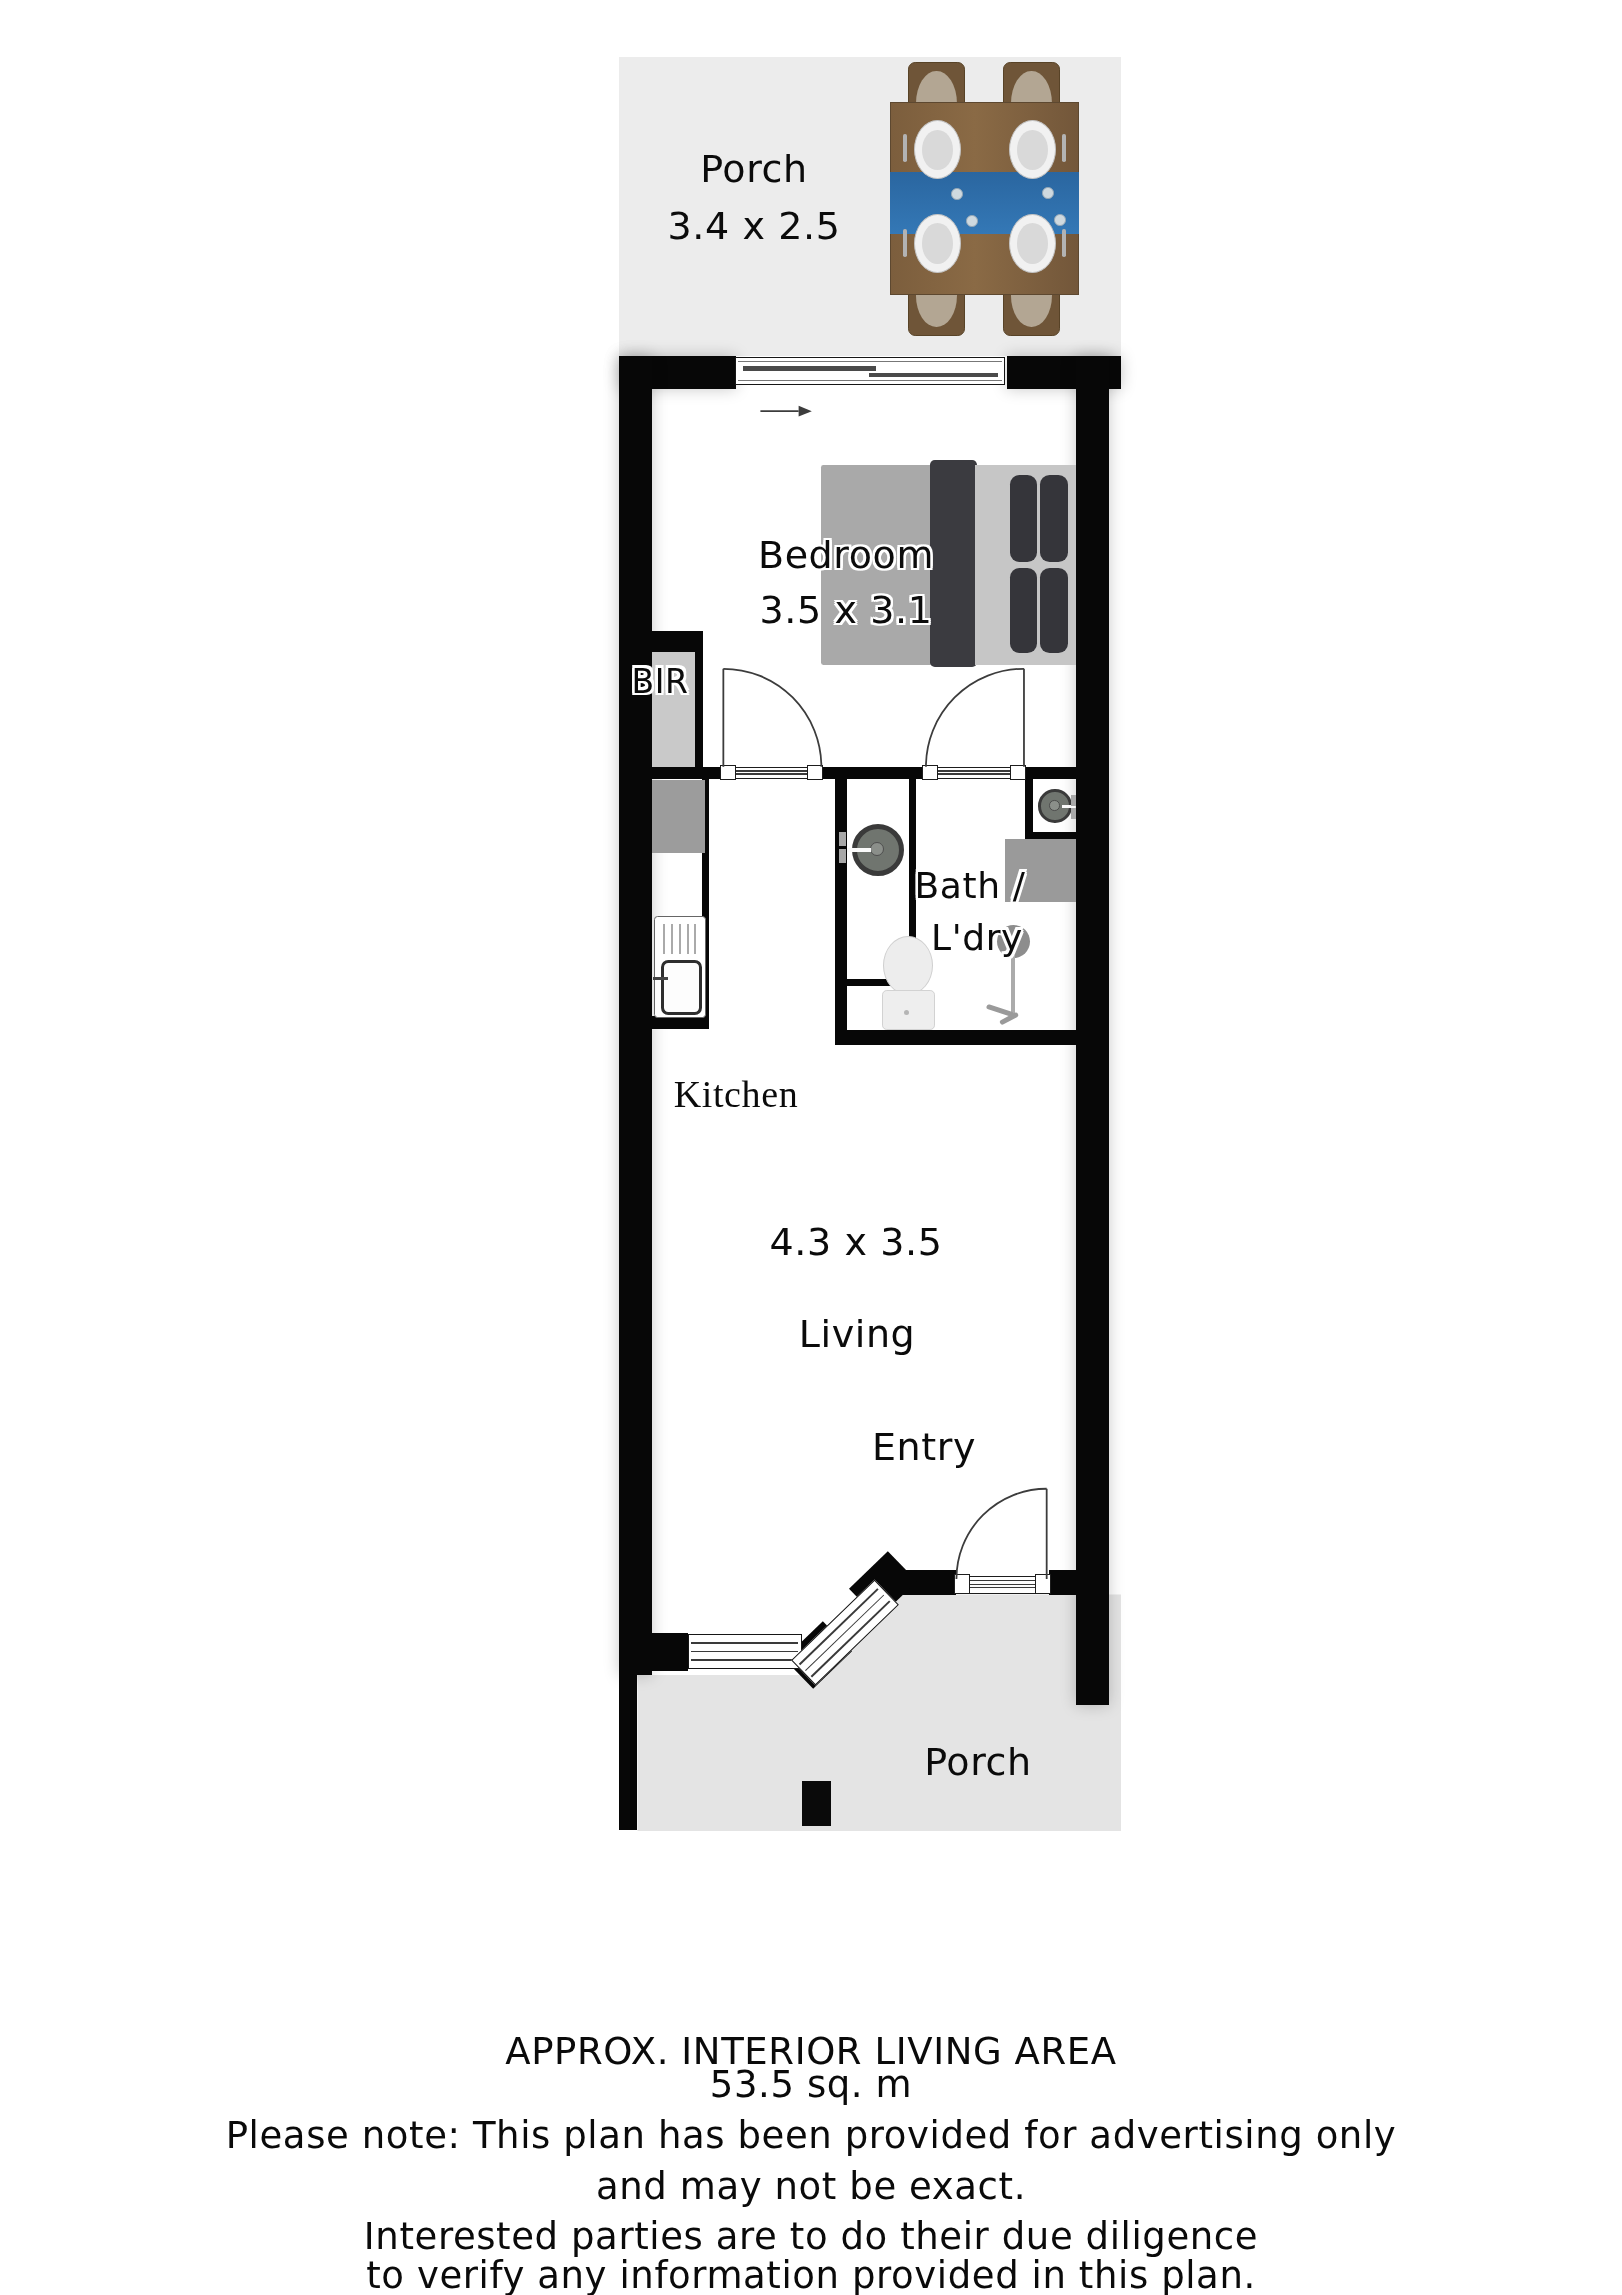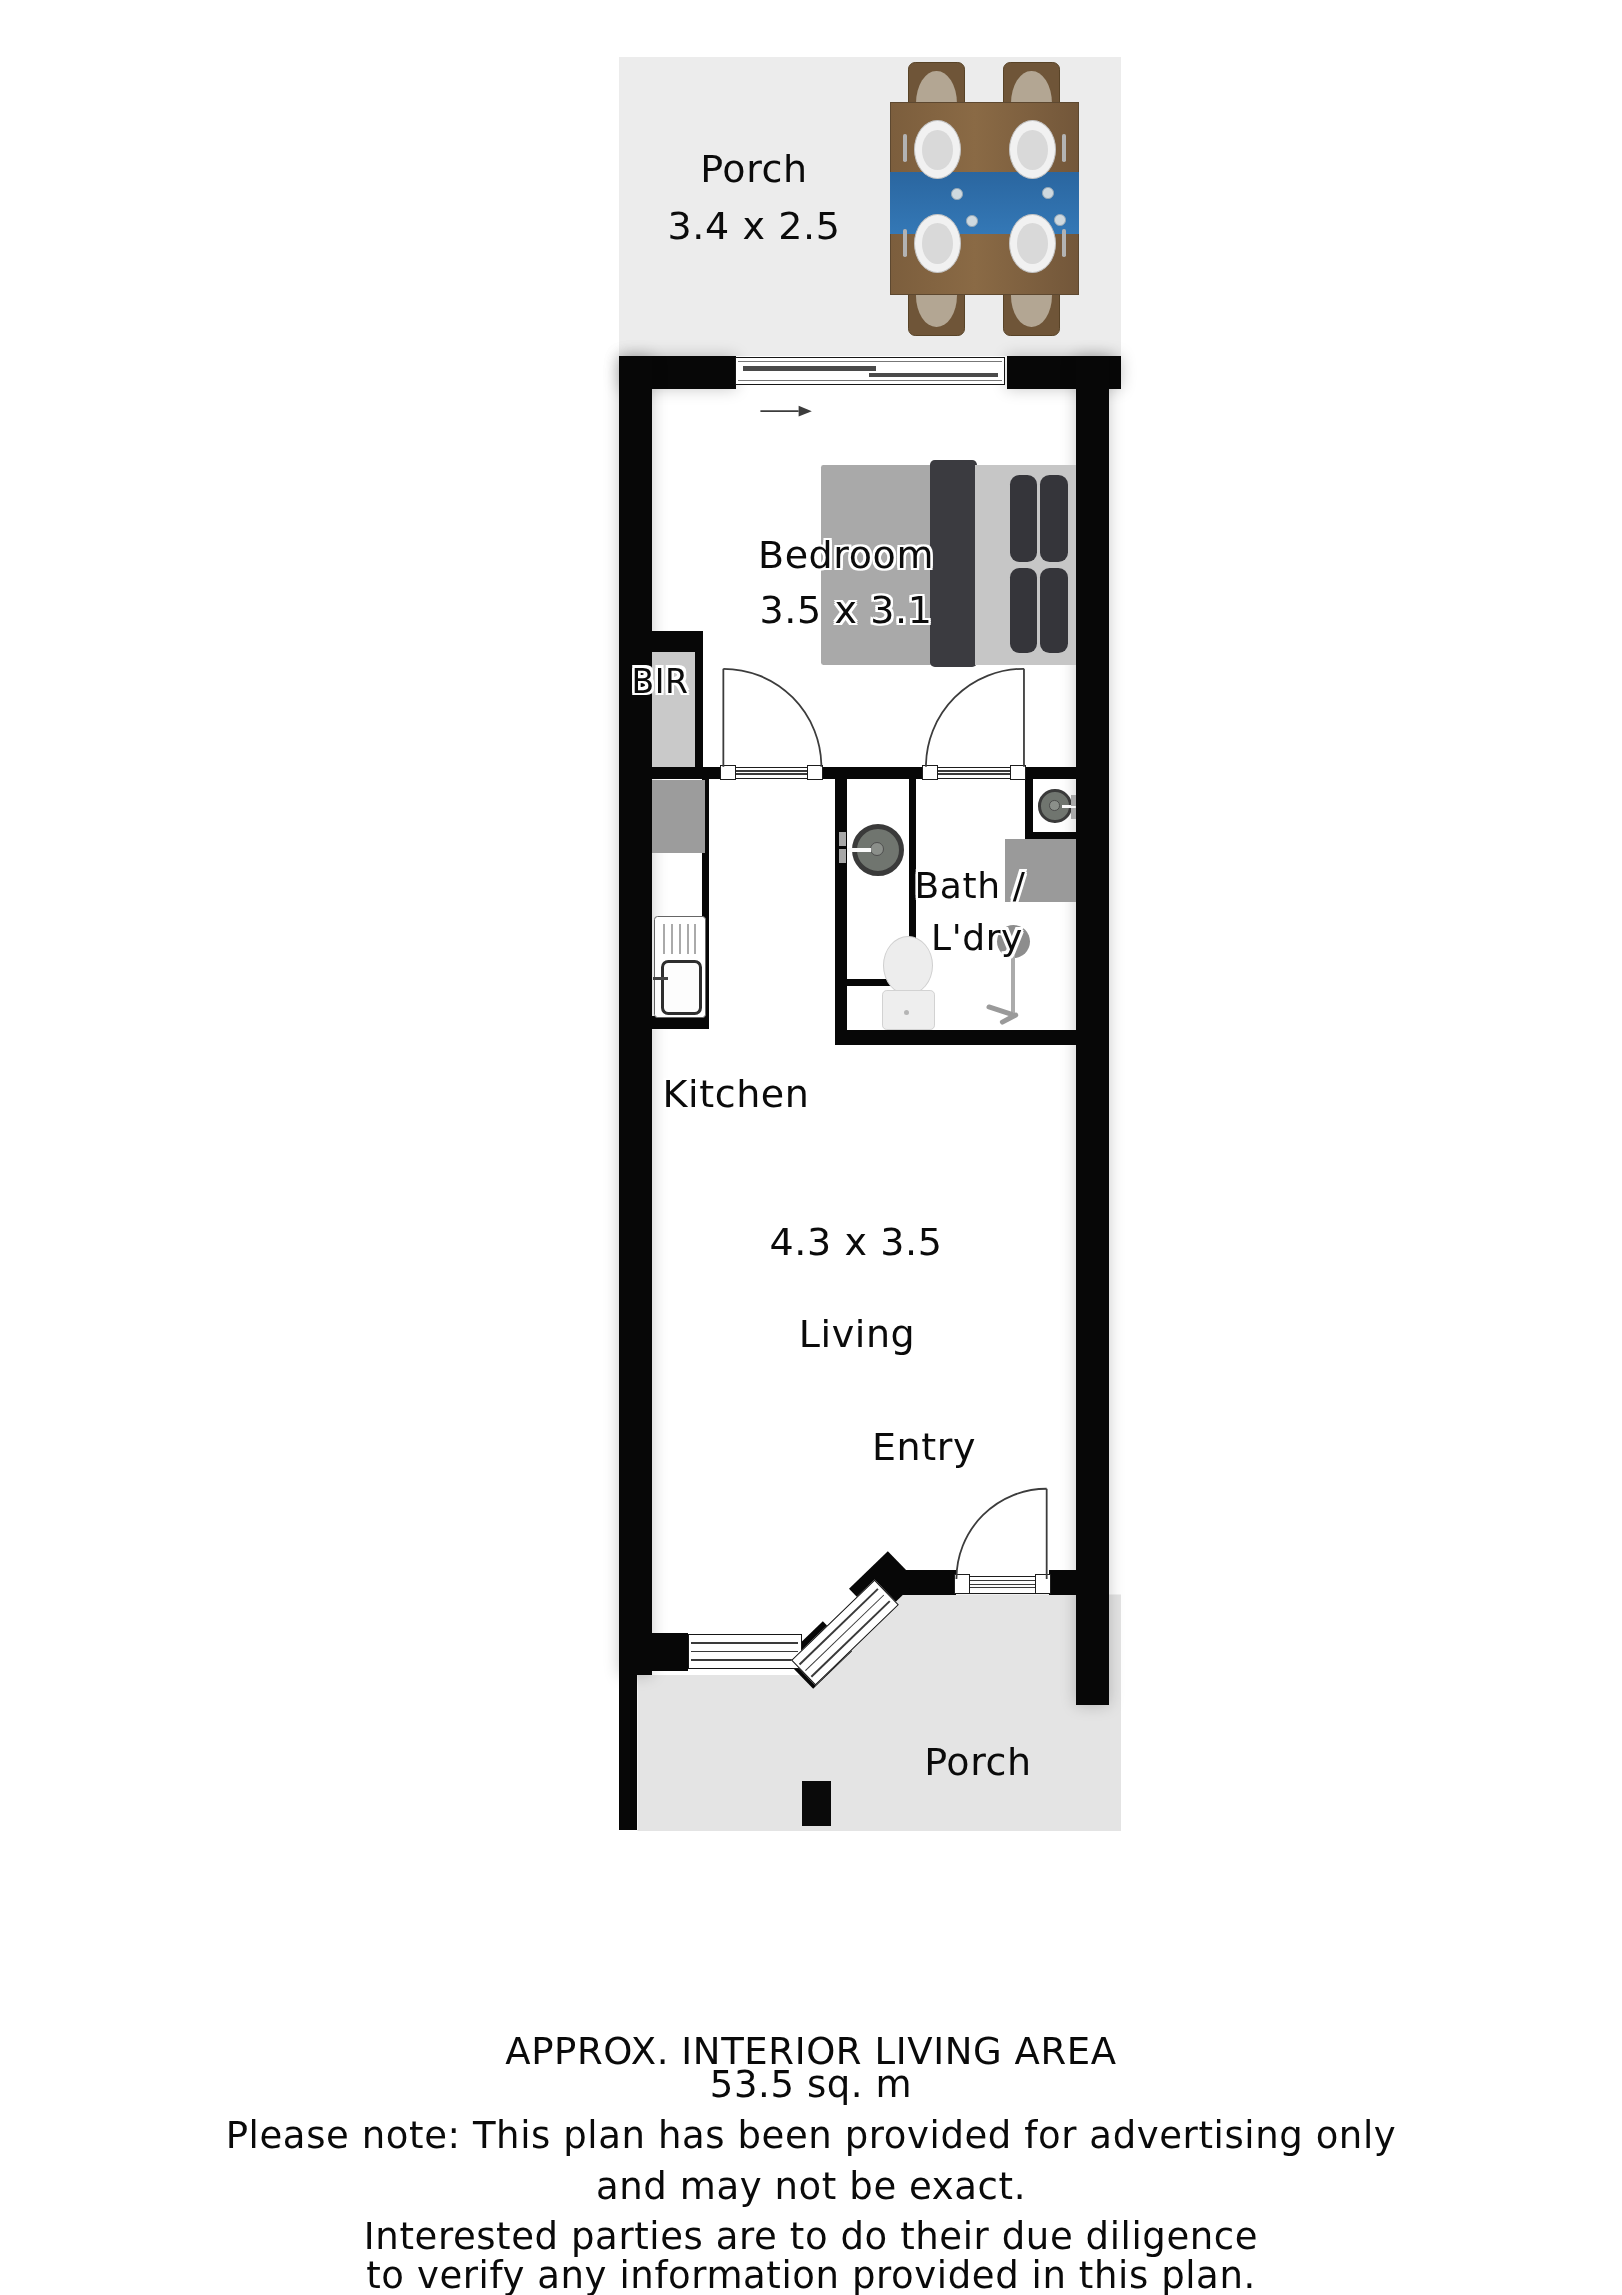--- a/index.html
+++ b/index.html
@@ -237,21 +237,21 @@
       <line x1="1272" y1="688" x2="1336" y2="688"></line>
     </g>
     <polygon points="1336,679 1358,688 1336,697" fill="#3c3c3c"></polygon>
   </svg>
 
   <div class="lbl halo" style="left:846px;top:555px;">Bedroom</div>
   <div class="lbl halo" style="left:846px;top:610px;">3.5 x 3.1</div>
   <div class="lbl sm halo" style="left:660px;top:681px;">BIR</div>
   <div class="lbl halo" style="left:970px;top:885px;font-size:36px;">Bath /</div>
   <div class="lbl halo" style="left:977px;top:937px;font-size:36px;">L'dry</div>
-  <div class="lbl halo" style="left:736px;top:1094px;">Kitchen</div>
+  <div class="lbl halo" style="left:736px;top:1094px;font-family:Liberation Serif, serif;">Kitchen</div>
   <div class="lbl" style="left:856px;top:1242px;">4.3 x 3.5</div>
   <div class="lbl" style="left:857px;top:1334px;">Living</div>
   <div class="lbl" style="left:924px;top:1447px;">Entry</div>
   <div class="lbl" style="left:978px;top:1762px;">Porch</div>
 
   <div class="foot" style="top:2031px;margin-top:20px;">APPROX. INTERIOR LIVING AREA</div>
   <div class="foot" style="top:2084px;">53.5 sq. m</div>
   <div class="foot" style="top:2135px;">Please note: This plan has been provided for advertising only</div>
   <div class="foot" style="top:2186px;">and may not be exact.</div>
   <div class="foot" style="top:2236px;">Interested parties are to do their due diligence</div>

